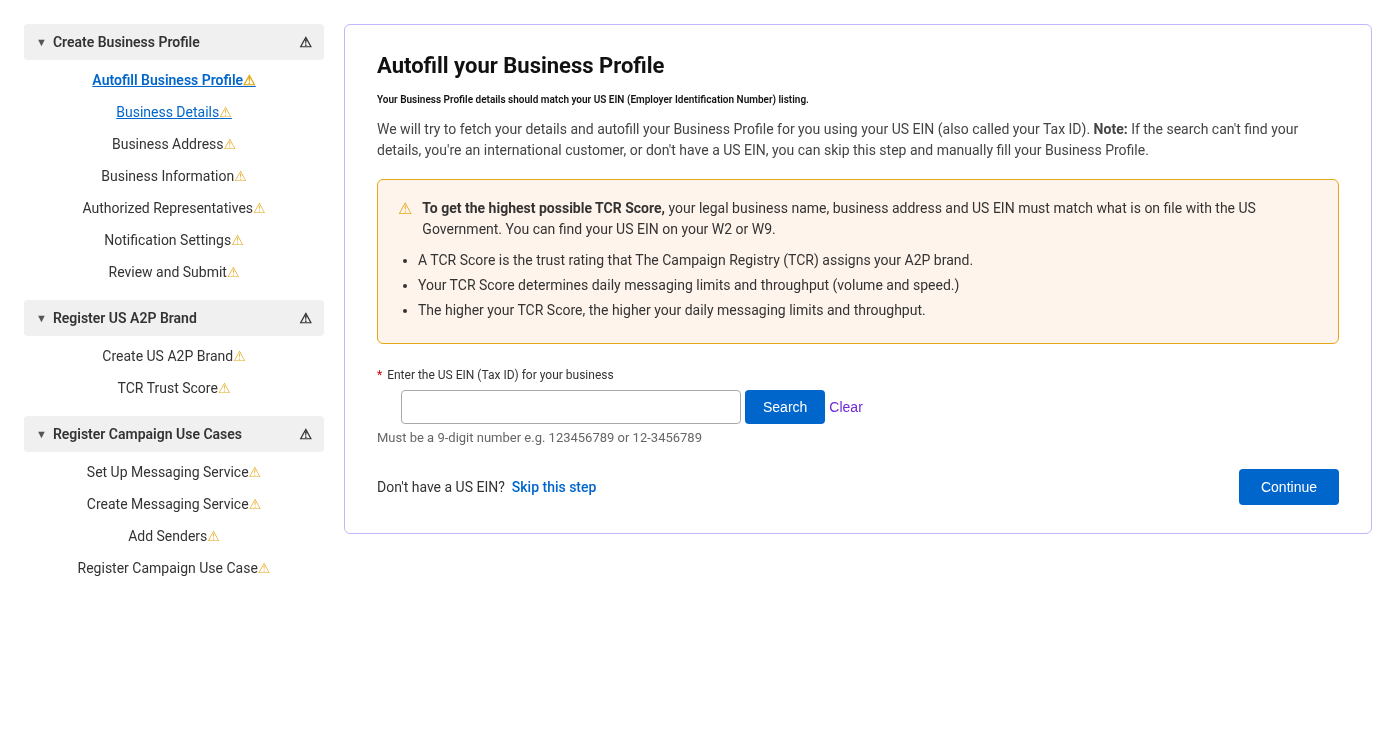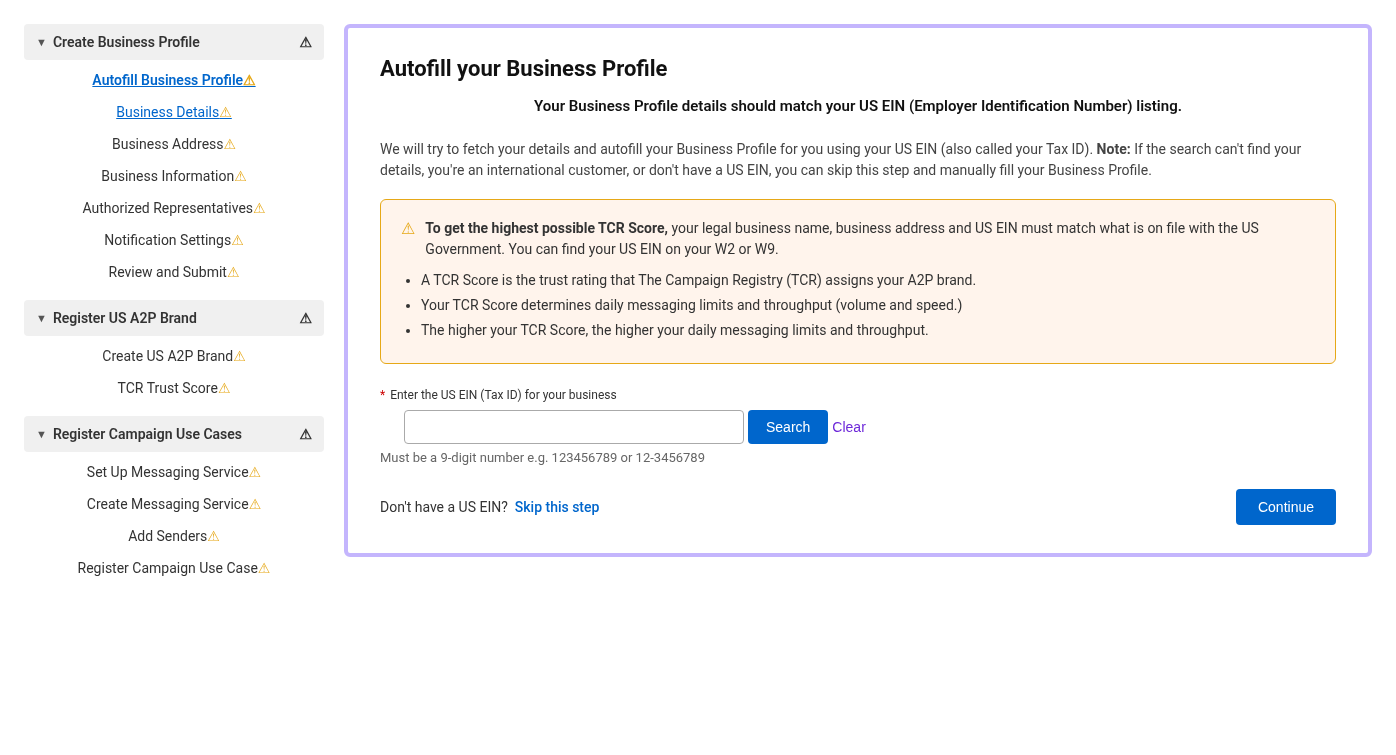--- a/index.html
+++ b/index.html
@@ -32,28 +32,28 @@
       padding: 8px 16px; cursor: pointer; color: #333; font-size: 14px;
     }
     .sidebar-item.active { color: #0066cc; font-weight: 600; text-decoration: underline; }
     .sidebar-item.link { color: #0066cc; text-decoration: underline; }
     .sidebar-item .warn-icon { color: #e6a817; font-size: 14px; }
 
     
     .main-content {
       flex: 1;
       background: #fff;
-      border: 4px solid #c4b5fd;
+      border: 1px solid #c4b5fd;
       border-radius: 6px;
       padding: 28px 32px;
     }
 
     .main-title { font-size: 22px; font-weight: 700; margin-bottom: 16px; color: #111; }
 
-    .subtitle { font-size: 15px; font-weight: 600; margin-bottom: 24px; color: #111; text-align: center; }
+    .subtitle { font-size: 10px; font-weight: 600; margin-bottom: 14px; color: #111; }
 
     .description { font-size: 14px; color: #444; margin-bottom: 18px; line-height: 1.5; }
     .description strong { font-weight: 700; }
 
     
     .warning-box {
       background: #fff4ec;
       border: 1px solid #e6a817;
       border-radius: 6px;
       padding: 18px 20px;

